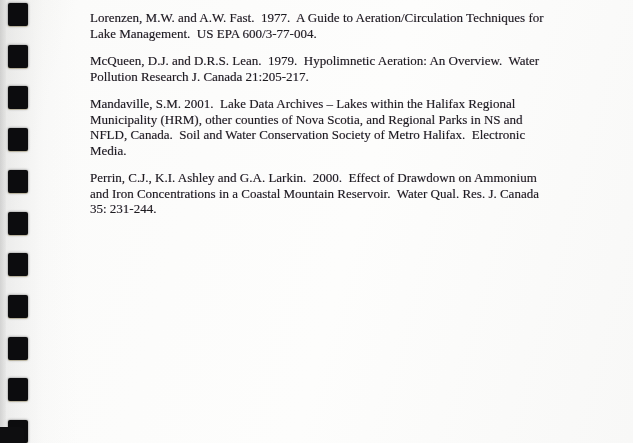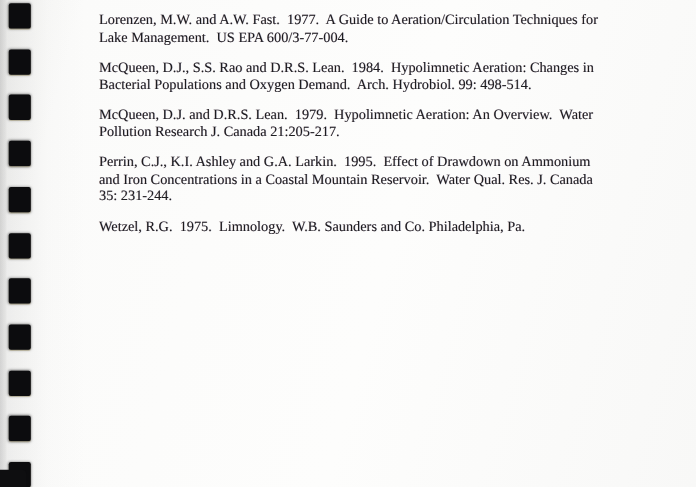--- a/index.html
+++ b/index.html
@@ -93,23 +93,24 @@
       <div class="ring" style="top: 336.6px; background: rgb(12, 12, 14);"></div>
       <div class="ring" style="top: 378.3px; background: rgb(12, 12, 14);"></div>
       <div class="ring" style="top: 420px; background: rgb(12, 12, 14); height: 23px;"></div>
     </div>
 
   <div class="corner-smudge"></div>
 
   <div class="references">
     <p class="ref">Lorenzen, M.W. and A.W. Fast.  1977.  A Guide to Aeration/Circulation Techniques for
 Lake Management.  US EPA 600/3-77-004.</p>
-    <p class="ref">McQueen, D.J., S.S. Rao and D.R.S. Lean.  1984.  Hypolimnetic Aeration: Changes in
-Bacterial Populations and Oxygen Demand.  Arch. Hydrobiol. 99: 498-514.</p>
     <p class="ref">McQueen, D.J. and D.R.S. Lean.  1979.  Hypolimnetic Aeration: An Overview.  Water
 Pollution Research J. Canada 21:205-217.</p>
-    <p class="ref">Perrin, C.J., K.I. Ashley and G.A. Larkin.  1995.  Effect of Drawdown on Ammonium
+    <p class="ref">Mandaville, S.M. 2001.  Lake Data Archives – Lakes within the Halifax Regional
+Municipality (HRM), other counties of Nova Scotia, and Regional Parks in NS and
+NFLD, Canada.  Soil and Water Conservation Society of Metro Halifax.  Electronic
+Media.</p>
+    <p class="ref">Perrin, C.J., K.I. Ashley and G.A. Larkin.  2000.  Effect of Drawdown on Ammonium
 and Iron Concentrations in a Coastal Mountain Reservoir.  Water Qual. Res. J. Canada
 35: 231-244.</p>
-    <p class="ref">Wetzel, R.G.  1975.  Limnology.  W.B. Saunders and Co. Philadelphia, Pa.</p>
   </div>
 
 </div>
 
 </body></html>

